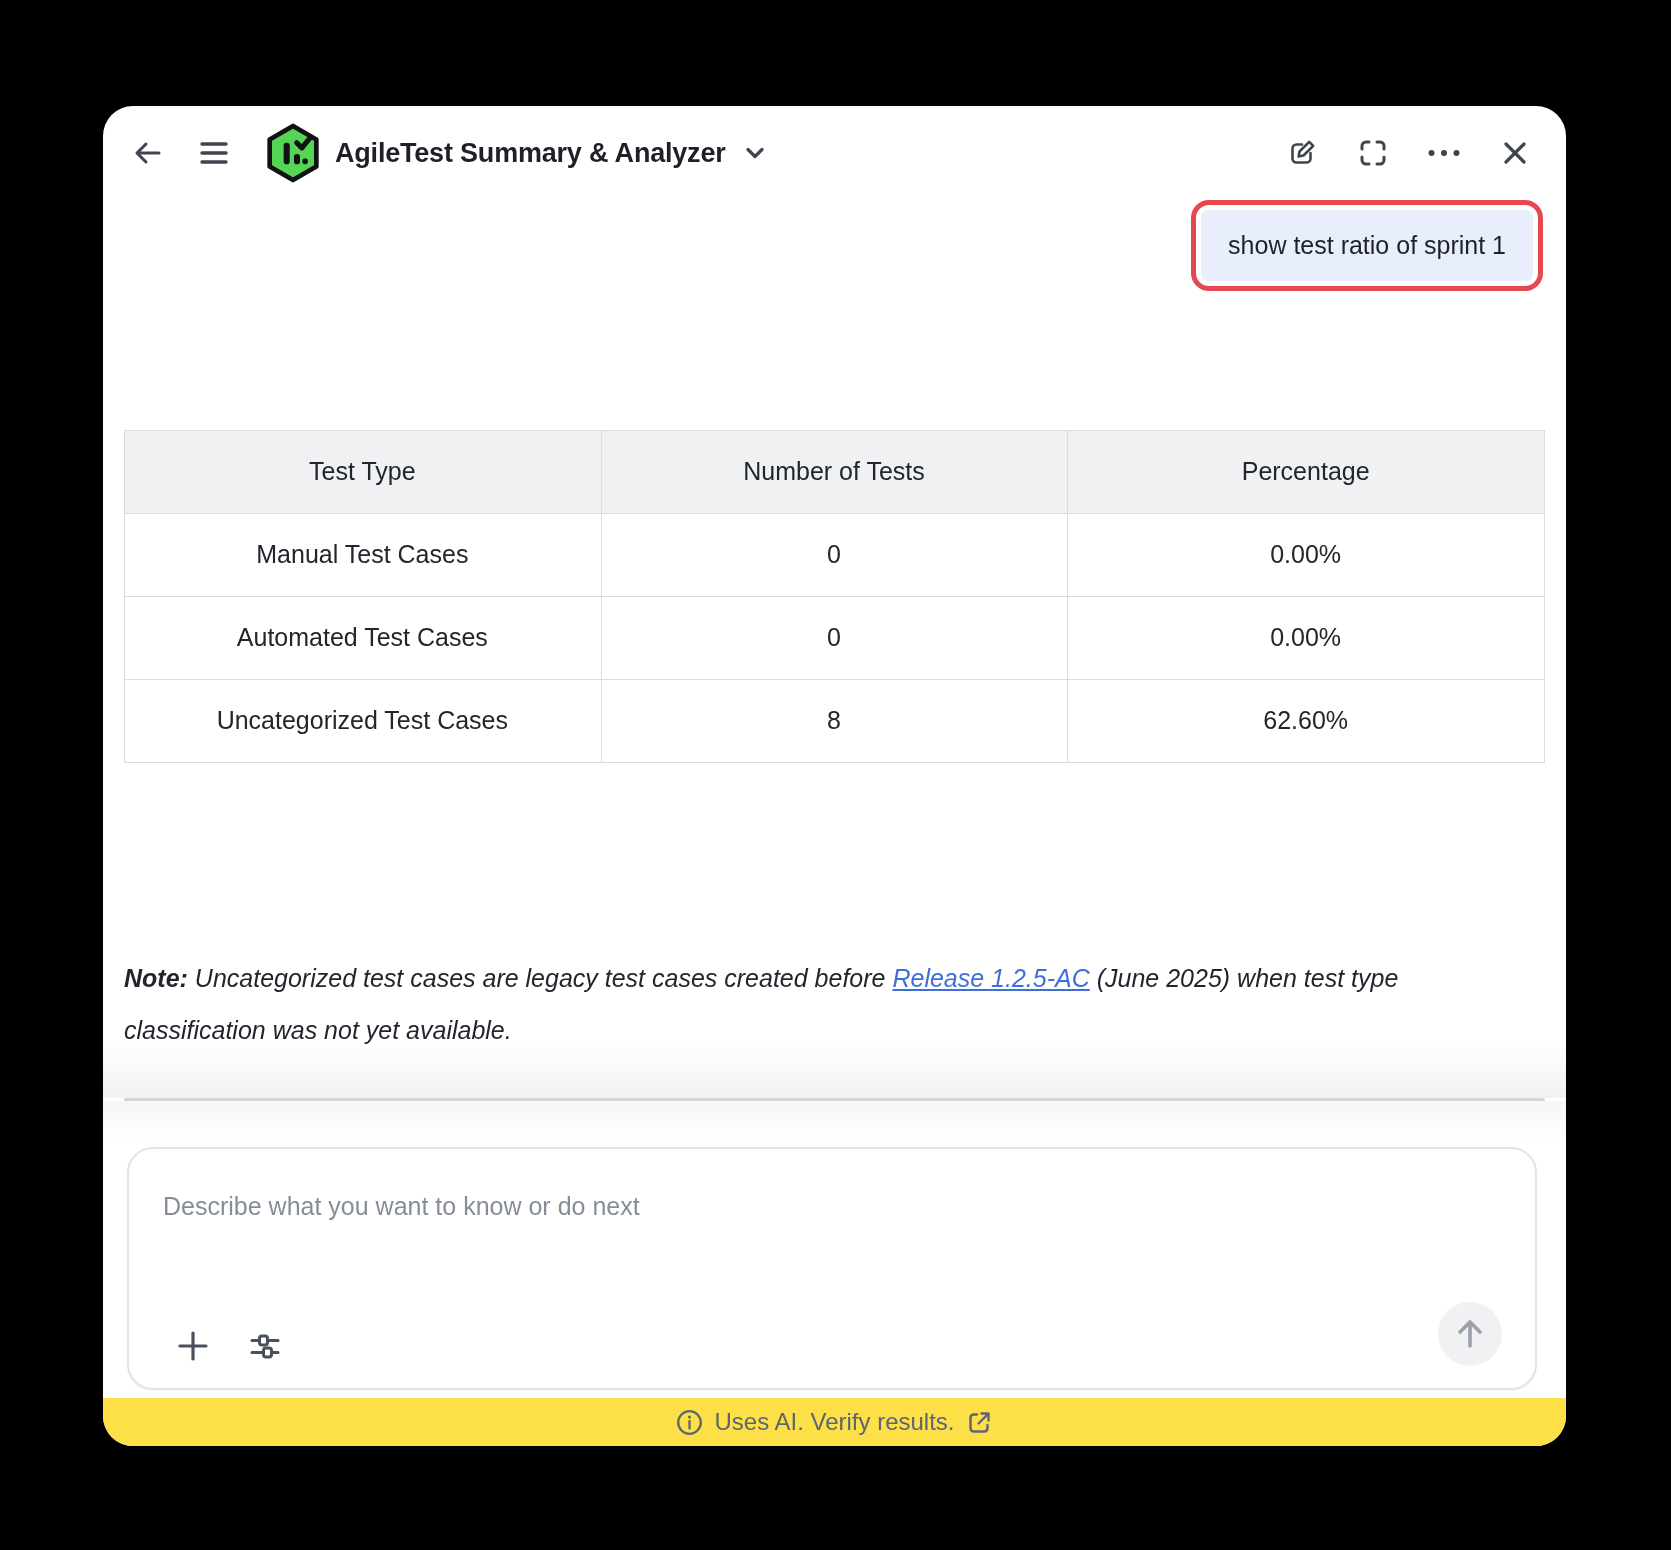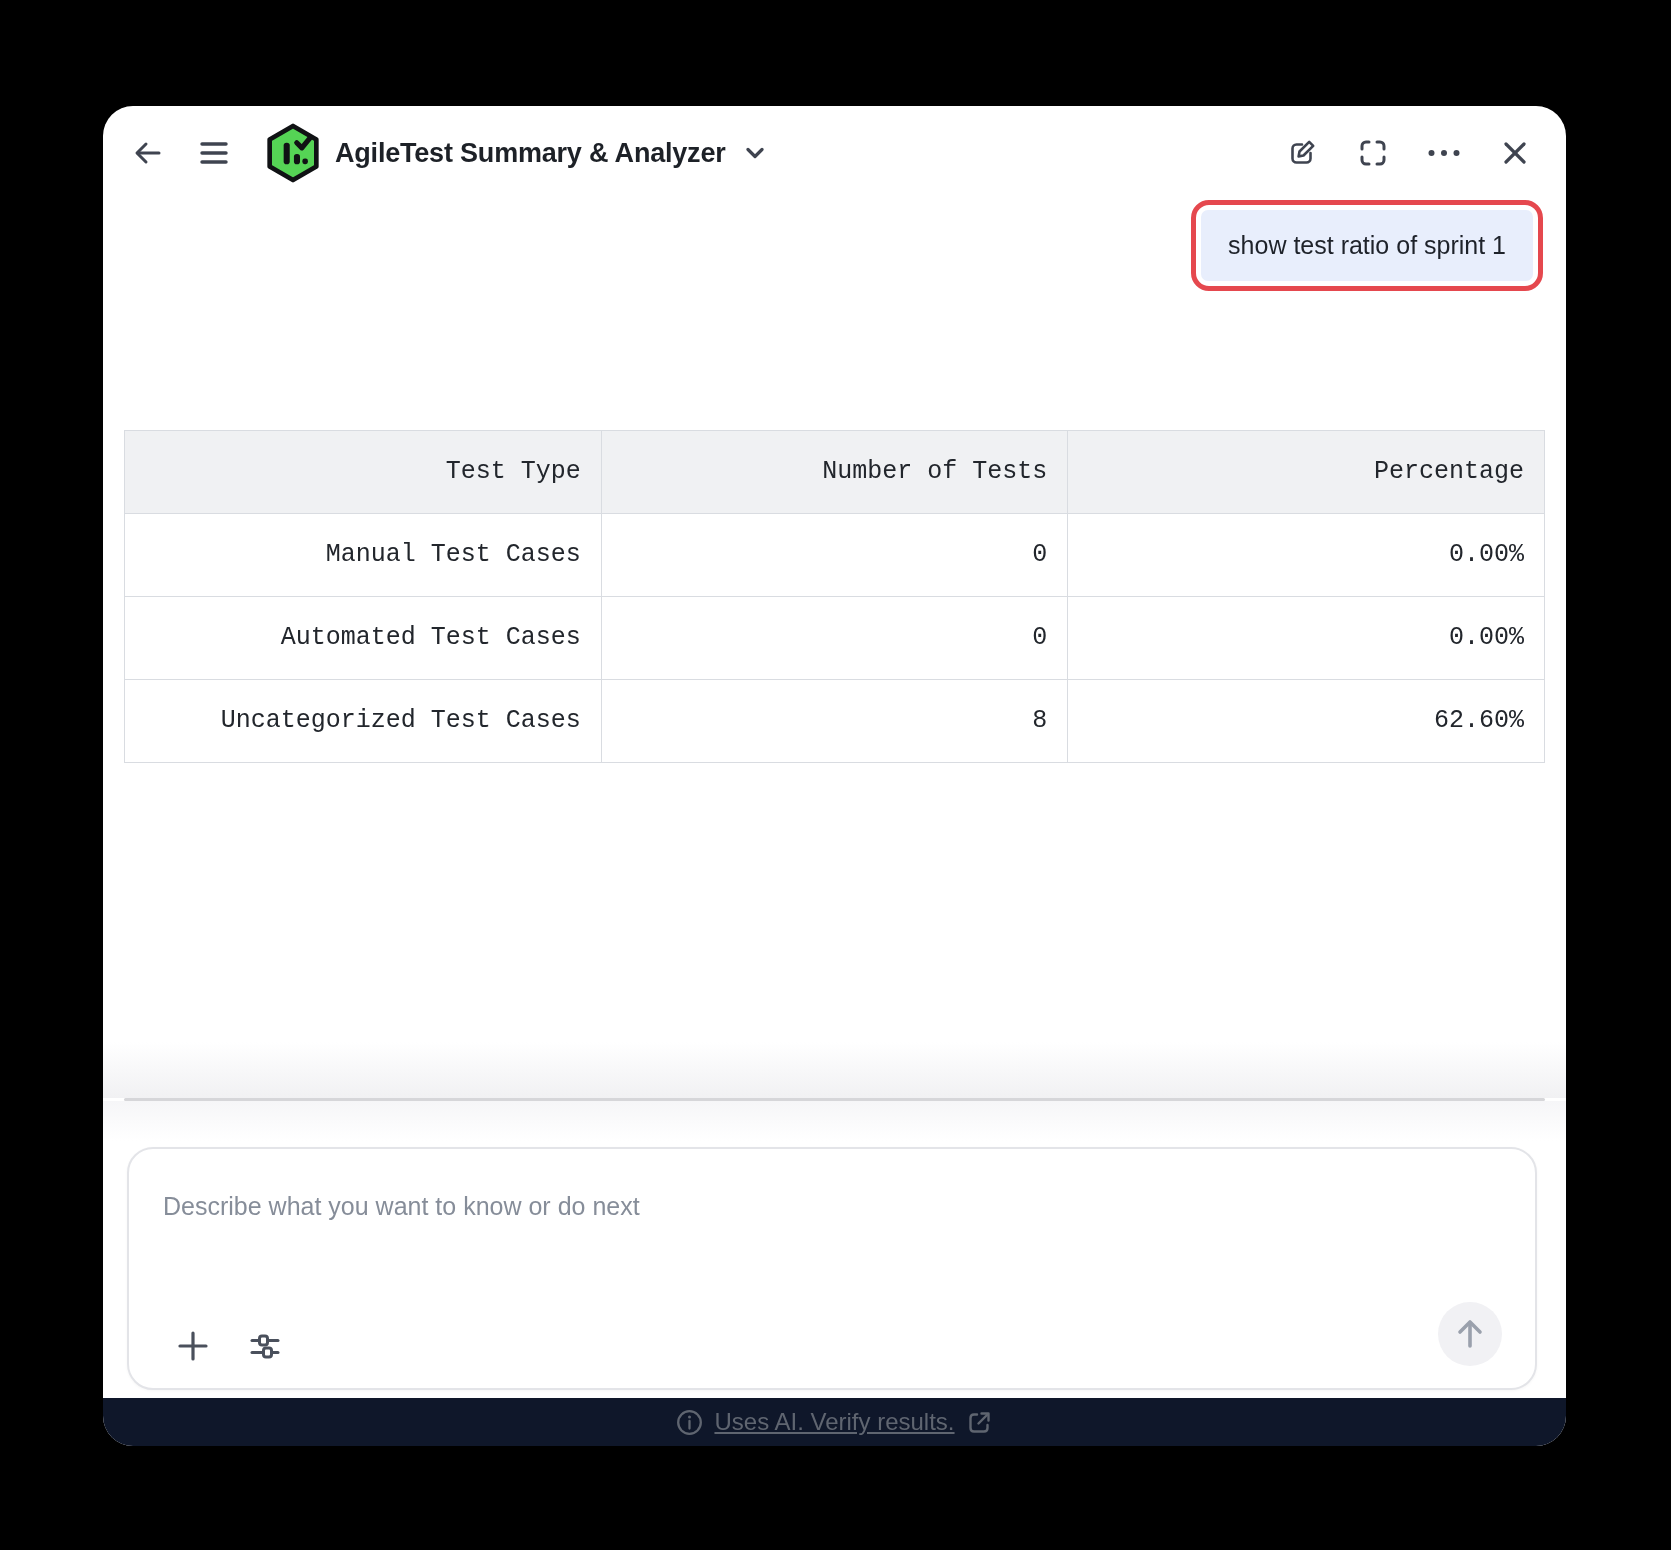--- a/index.html
+++ b/index.html
@@ -38,23 +38,22 @@
     background:#e8eefc; border-radius:7px; padding:21px 27px;
     font-size:25px; line-height:29px; color:#1e222a; white-space:nowrap;
   }
   
   .intro { position:absolute; left:21px; top:228px; font-size:25px; line-height:37px; color:#22262c; }
   .result-table {
     position:absolute; left:21px; top:324px; width:1421px;
     border-collapse:collapse; font-size:25px; color:#22262c;
   }
   .result-table th, .result-table td {
-    border:1.5px solid #d9dce1; text-align:right; font-weight:400;
+    border:1.5px solid #d9dce1; text-align:center; font-weight:400;
     padding:26px 20px 27px 19px;
-    font-family:Liberation Mono, monospace;
   }
   .result-table th { background:#f0f1f3; }
   .result-table tr.total-row td { font-weight:700; }
   .note {
     position:absolute; left:21px; top:846px; width:1340px;
     font-size:25px; line-height:52px; font-style:italic; color:#22262c;
   }
   .note .note-label { font-weight:700; }
   .note a { color:#3e6fd9; text-decoration:underline; cursor:pointer; }
   
@@ -78,22 +77,22 @@
   .composer-actions { position:absolute; left:42px; bottom:20px; display:flex; gap:28px; }
   .composer-actions .icon-btn { color:#4a505c; width:44px; height:44px; }
   .send-btn {
     position:absolute; right:33px; bottom:22px; width:64px; height:64px;
     border-radius:50%; border:none; background:#f1f1f4; cursor:pointer;
     display:flex; align-items:center; justify-content:center; color:#9aa0ac;
   }
   
   .footer {
     position:absolute; left:0; right:0; top:1292px; height:48px;
-    background:#0f172a; display:flex; align-items:center; justify-content:center;
-    gap:11px; color:#5f6570; font-size:24px;text-decoration:underline;
+    background:#fde047; display:flex; align-items:center; justify-content:center;
+    gap:11px; color:#5f6570; font-size:24px;
   }
   .footer .f-icon { display:flex; color:#5f6570; }
   svg { display:block; }
 </style>
 </head>
 <body>
 
 <div class="window">
 
   <div class="header">
@@ -201,20 +200,23 @@
         <td>0.00%</td>
       </tr>
       <tr>
         <td>Uncategorized Test Cases</td>
         <td>8</td>
         <td>62.60%</td>
       </tr>
     </tbody>
   </table>
 
+  <div class="note">
+    <span class="note-label">Note:</span><span> Uncategorized test cases are legacy test cases created before </span><a>Release 1.2.5-AC</a><span> (June 2025) when test type classification was not yet available.</span>
+  </div>
 
   <div class="fade-above"></div>
   <div class="divider"></div>
   <div class="fade-below"></div>
 
   <div class="composer">
     <textarea placeholder="Describe what you want to know or do next" style=""></textarea>
     <div class="composer-actions">
       <button class="icon-btn" aria-label="add">
         <span>

